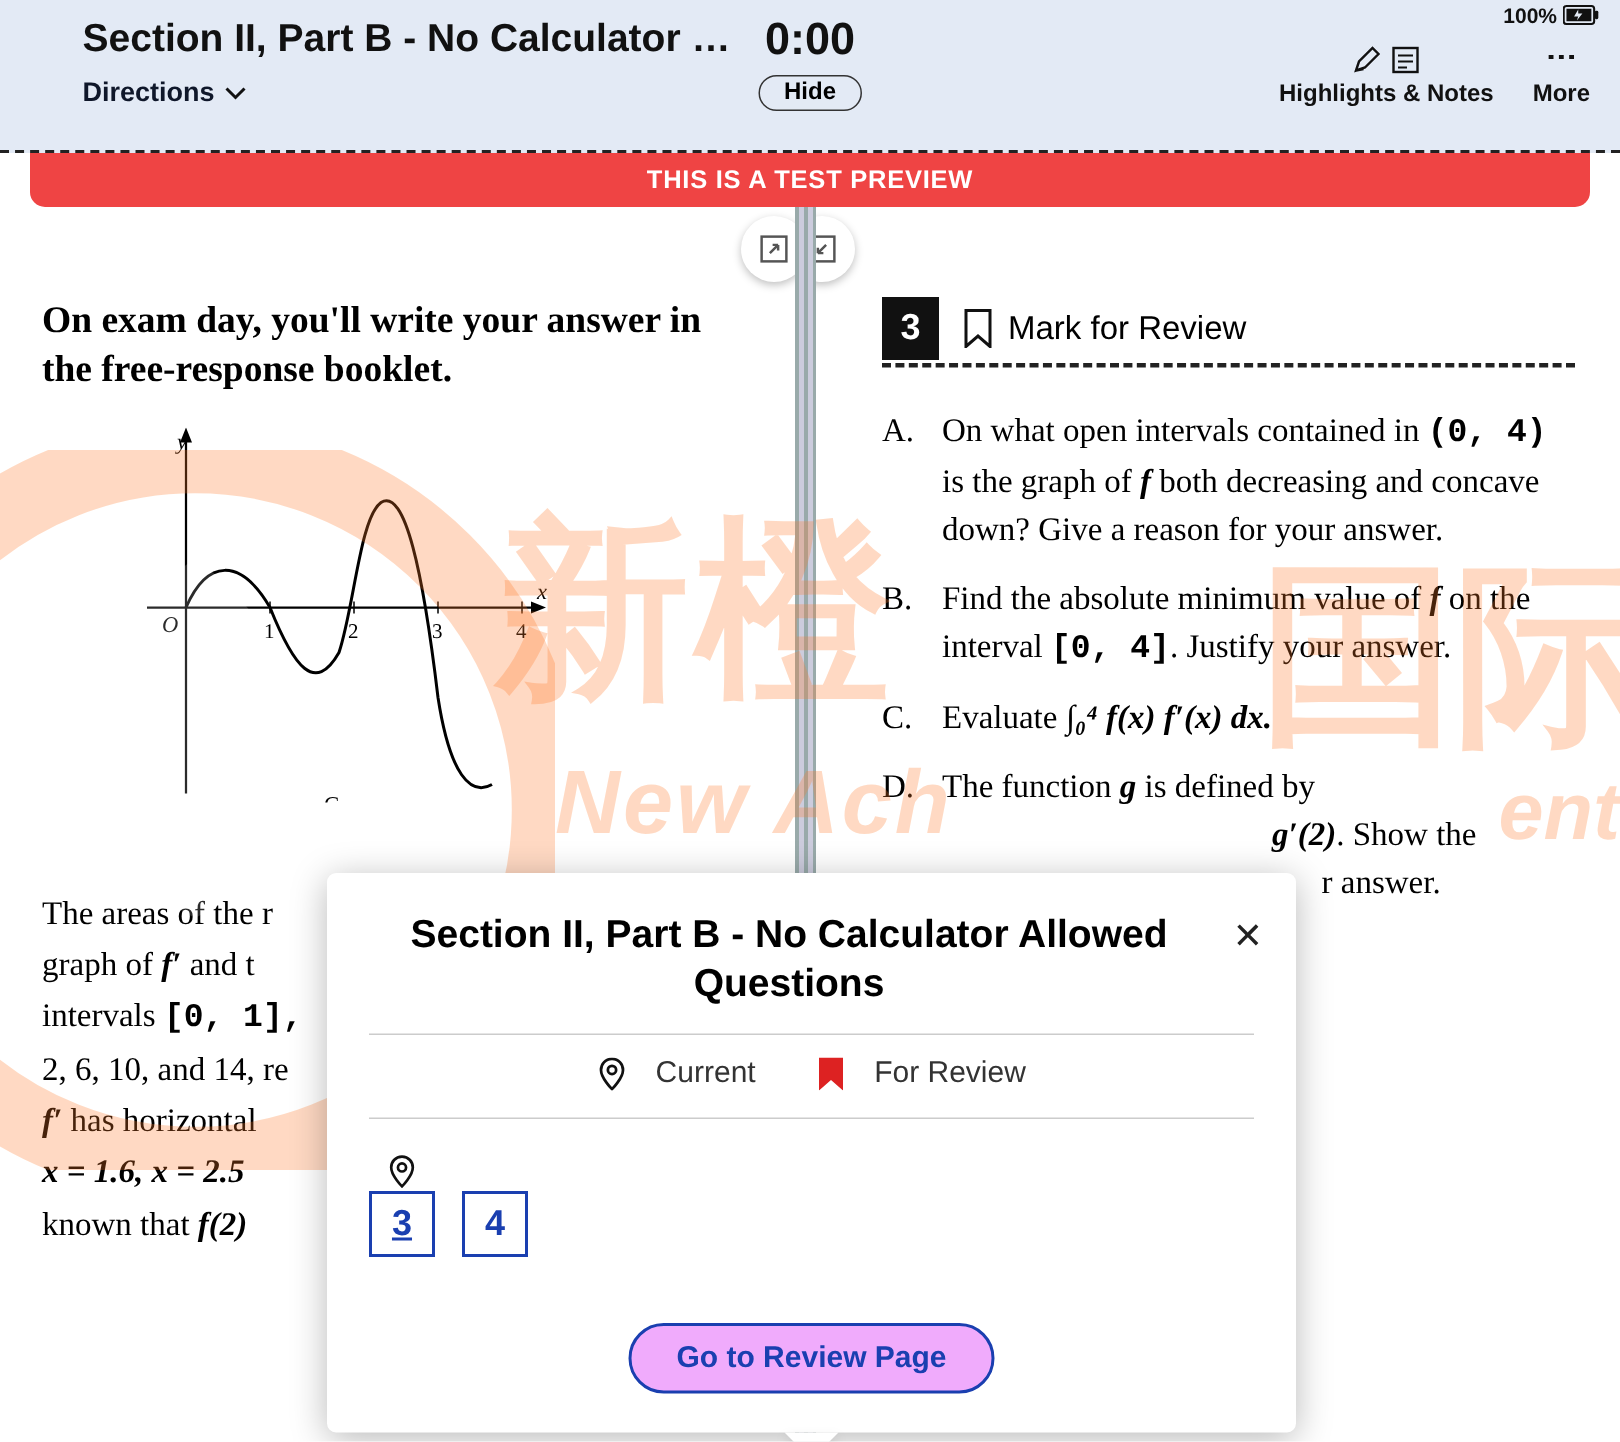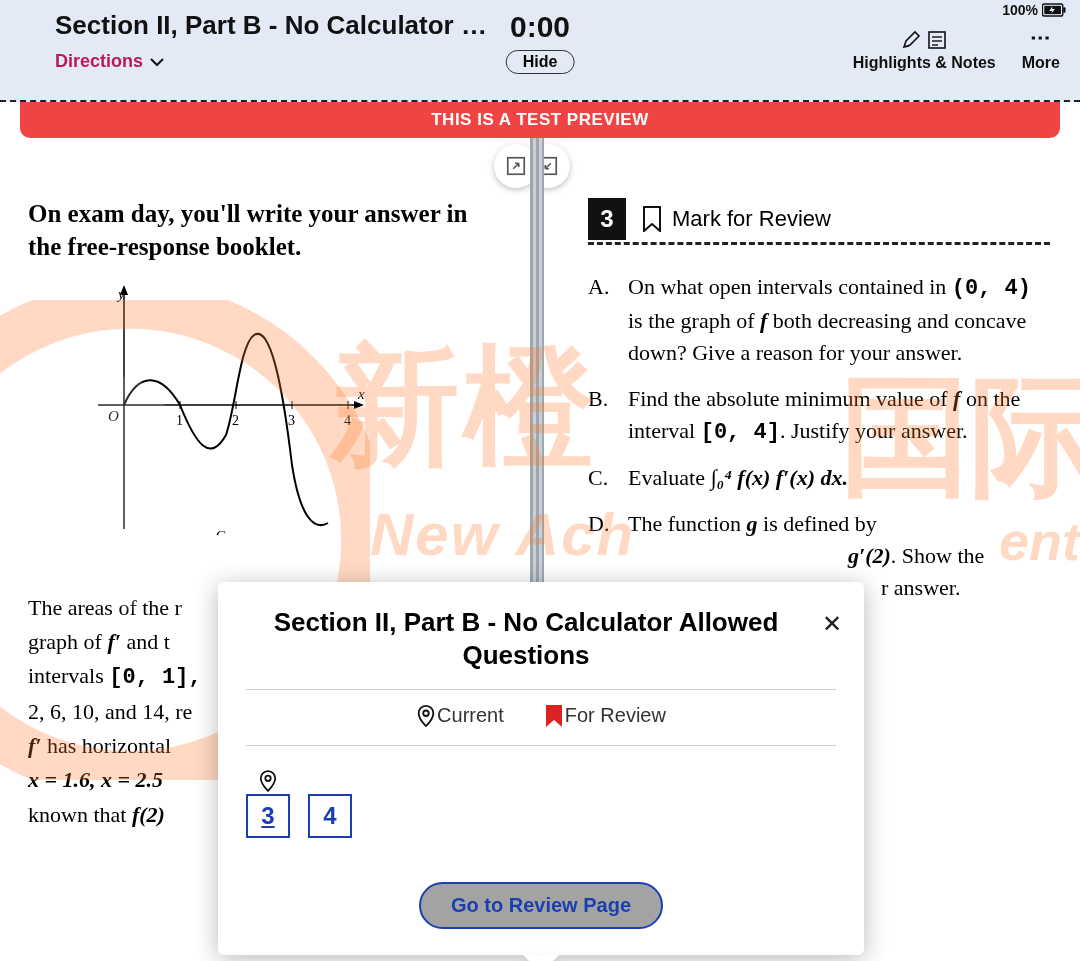--- a/index.html
+++ b/index.html
@@ -3,21 +3,21 @@
 <meta charset="utf-8">
 <style>
   * { box-sizing: border-box; margin: 0; padding: 0; }
   html, body { width: 1080px; height: 961px; font-family: Georgia, 'Times New Roman', serif; background: #fff; overflow: hidden; position: relative; }
 
   
   .topbar { position: relative; background: #e3eaf5; height: 102px; border-bottom: 2px dashed #222; padding: 10px 20px 0 55px; font-family: -apple-system, Helvetica, Arial, sans-serif; }
   .battery { position: absolute; top: 2px; right: 14px; font-size: 14px; font-weight: 700; color:#111; display:flex; align-items:center; gap:4px;}
   .battery svg { width:24px; height:14px; }
   .title { font-size: 26px; font-weight: 700; color: #111; }
-  .directions { margin-top: 10px; font-size: 18px; font-weight: 600; color:#be185d; display:inline-flex; align-items:center; gap:6px; cursor:pointer;}
+  .directions { margin-top: 10px; font-size: 18px; font-weight: 600; color:#0f172a; display:inline-flex; align-items:center; gap:6px; cursor:pointer;}
   .directions svg{width:16px;height:16px;}
   .timer-wrap{position:absolute; left:50%; top:10px; transform:translateX(-50%); text-align:center;}
   .timer{font-size:30px; font-weight:800; color:#111;}
   .hide-btn{margin-top:6px; padding:2px 16px; border:1.5px solid #333; border-radius:14px; background:#e3eaf5; font-size:16px; font-weight:600; cursor:pointer;}
   .tool-right{position:absolute; right:20px; top:28px; display:flex; gap:26px; align-items:flex-end;}
   .tool{display:flex; flex-direction:column; align-items:center; gap:4px; font-size:16px; font-weight:600; color:#111; cursor:pointer;}
   .tool .iconrow{display:flex; gap:6px;}
   .tool svg{width:20px;height:20px;}
   .more-dots{letter-spacing:2px; font-size:20px; writing-mode:vertical-rl;}
 
@@ -60,30 +60,30 @@
   .wm4{ right:-20px; top:350px; font-size:130px; font-weight:900;}
   .wm5{ right:-30px; top:510px; font-size:54px; font-weight:800; font-style:italic;}
 
   
   .popup-backdrop{ position:absolute; inset:0; pointer-events:none; z-index:5;}
   .popup{ position:absolute; left:218px; top:582px; width:646px; background:#fff; border-radius:6px; box-shadow:0 4px 24px rgba(0,0,0,.28); padding:24px 28px 26px; font-family:Arial,Helvetica,sans-serif; pointer-events:auto;}
   .popup-title{ font-size:26px; font-weight:800; text-align:center; line-height:1.25; padding-right:30px;}
   .popup-close{ position:absolute; top:28px; right:22px; background:none; border:none; font-size:24px; cursor:pointer; color:#222; font-weight:300;}
   .popup-hr{ border:none; border-top:1px solid #ccc; margin:18px 0 14px;}
   .legend{ display:flex; justify-content:center; gap:40px; font-size:20px; color:#333; font-weight:500;}
-  .legend-item{display:flex;align-items:center;gap:1px;}
+  .legend-item{display:flex;align-items:center;gap:19px;}
   .legend-item svg{width:20px;height:22px;}
   .qnums{ display:flex; gap:18px; margin-top:24px;}
   .qnum-wrap{display:flex; flex-direction:column; align-items:center; gap:2px;}
   .qnum-wrap svg{width:18px;height:22px;}
   .qnum{ width:44px; height:44px; border:2px solid #1a3fb0; display:flex; align-items:center; justify-content:center; font-size:24px; font-weight:800; color:#1a3fb0; cursor:pointer;}
   .qnum.current{ text-decoration: underline; border-style: solid; }
   .qspacer{height:22px;}
   .review-btn-row{ text-align:center; margin-top:44px;}
-  .review-btn{ border:2px solid #1a3fb0; color:#1a3fb0; background:#a3a3a3; border-radius:28px; padding:10px 30px; font-size:20px; font-weight:700; cursor:pointer;}
+  .review-btn{ border:2px solid #1a3fb0; color:#1a3fb0; background:#f0abfc; border-radius:28px; padding:10px 30px; font-size:20px; font-weight:700; cursor:pointer;}
   .popup-tail{ position:absolute; left:50%; bottom:-18px; transform:translateX(-50%); width:0;height:0; border-left:18px solid transparent; border-right:18px solid transparent; border-top:18px solid #fff; filter:drop-shadow(0 4px 4px rgba(0,0,0,.15));}
 
   .continued{ font-size:22px; line-height:1.55; margin-top:52px;}
 </style>
 </head>
 <body>
 
 <div class="wm wm1">
   <svg viewBox="0 0 200 200">
       <circle cx="100" cy="100" r="98" fill="none" stroke="#ff7b2a" stroke-width="20"></circle>

